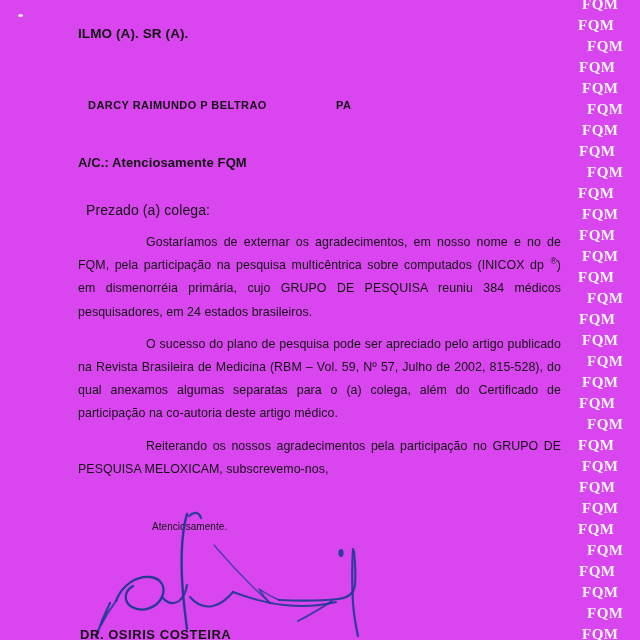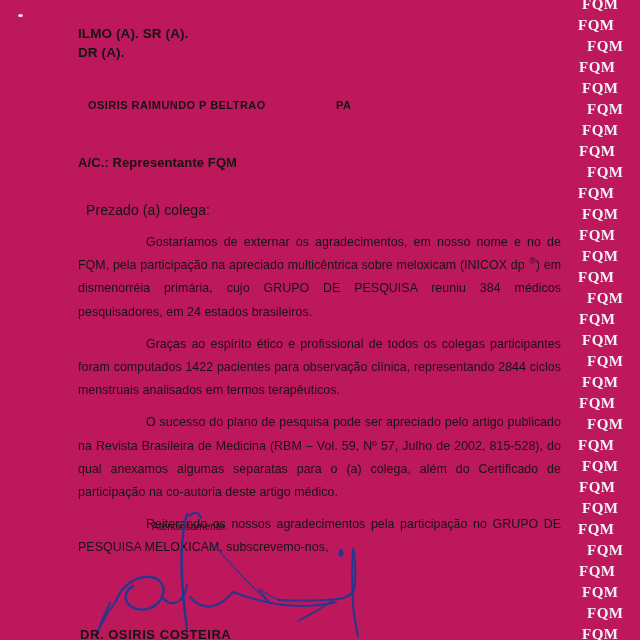--- a/index.html
+++ b/index.html
@@ -4,21 +4,21 @@
 <style>
   html, body {
     margin: 0;
     padding: 0;
     background: #ffffff;
   }
   #page {
     position: relative;
     width: 640px;
     height: 640px;
-    background: #be185d;
+    background: #d946ef;
     overflow: hidden;
     font-family: "Liberation Sans", sans-serif;
     color: #141414;
     -webkit-font-smoothing: antialiased;
   }
 
   
   .watermark-col {
     position: absolute;
     top: -6px;
@@ -183,35 +183,33 @@
     <span class="wm">FQM</span>
     <span class="wm">FQM</span>
     <span class="wm">FQM</span>
     <span class="wm">FQM</span>
     <span class="wm">FQM</span>
     <span class="wm">FQM</span>
   </div>
 
   <div class="layer addressee-block">
     <div>ILMO (A). SR (A).</div>
-    <div>DR (A).</div>
   </div>
 
   <div class="layer recipient-row">
-    <span class="r-name">OSIRIS RAIMUNDO P BELTRAO</span>
+    <span class="r-name">DARCY RAIMUNDO P BELTRAO</span>
     <span>PA</span>
   </div>
 
-  <div class="layer attn-line">A/C.: Representante FQM</div>
+  <div class="layer attn-line">A/C.: Atenciosamente FQM</div>
 
   <div class="layer salutation">Prezado (a)  colega:</div>
 
   <div class="layer body-block">
-    <p><span>Gostaríamos de externar os agradecimentos, em nosso nome e no de FQM, pela participação na apreciado multicêntrica sobre meloxicam (INICOX dp </span><sup class="reg">®</sup><span>) em dismenorréia primária, cujo GRUPO DE PESQUISA reuniu 384 médicos pesquisadores, em 24 estados brasileiros.</span></p>
-    <p>Graças ao espírito ético e profissional de todos os colegas participantes foram computados 1422 pacientes para observação clínica, representando 2844 ciclos menstruais analisados em termos terapêuticos.</p>
+    <p><span>Gostaríamos de externar os agradecimentos, em nosso nome e no de FQM, pela participação na pesquisa multicêntrica sobre computados (INICOX dp </span><sup class="reg">®</sup><span>) em dismenorréia primária, cujo GRUPO DE PESQUISA reuniu 384 médicos pesquisadores, em 24 estados brasileiros.</span></p>
     <p>O sucesso do plano de pesquisa pode ser apreciado pelo artigo publicado na Revista Brasileira de Medicina (RBM – Vol. 59, Nº 57, Julho de 2002, 815-528), do qual anexamos algumas separatas para o (a) colega, além do Certificado de participação na co-autoria deste artigo médico.</p>
     <p>Reiterando os nossos agradecimentos pela participação no GRUPO DE PESQUISA MELOXICAM, subscrevemo-nos,</p>
   </div>
 
   <div class="layer closing">Atenciosamente.</div>
 
   <div class="layer signature-wrap">
     <svg width="330" height="135" viewBox="0 0 330 135" fill="none" xmlns="http://www.w3.org/2000/svg">
       <g stroke="#1a3a8f" fill="none" stroke-linecap="round" stroke-linejoin="round">
         <path d="M117 9 C112 26, 111 52, 112 74 C113 94, 115 108, 117 124" stroke-width="2.4" opacity="0.95"></path>

